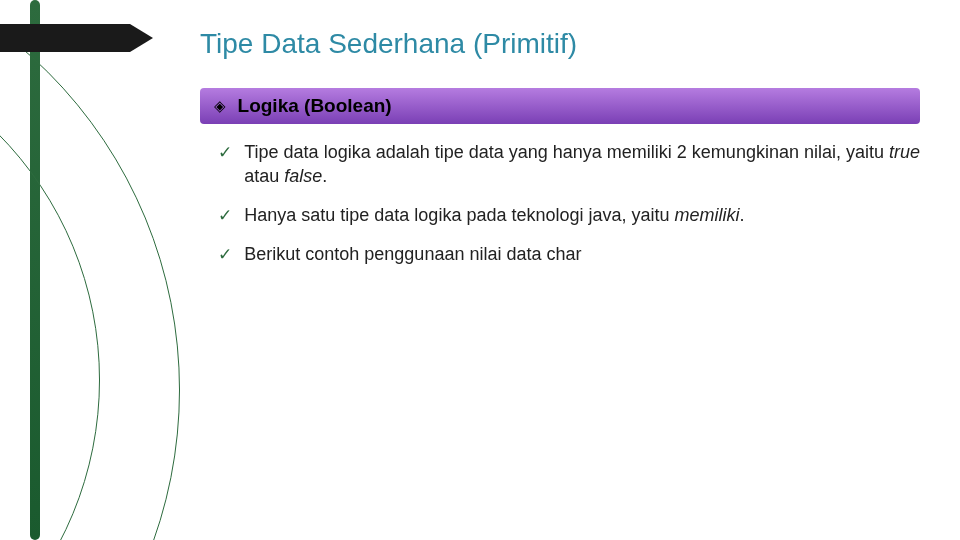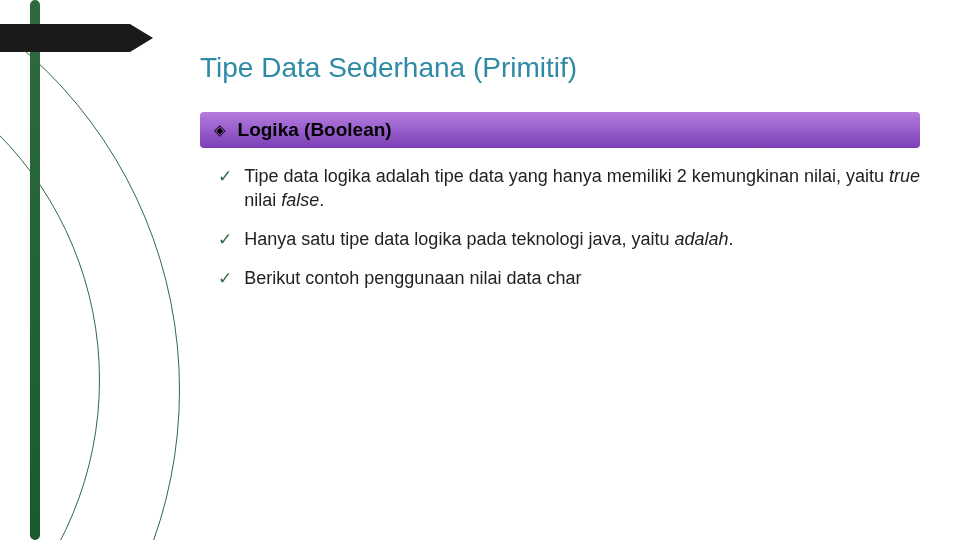--- a/index.html
+++ b/index.html
@@ -56,21 +56,20 @@
     position: absolute;
     left: 200px;
     top: 28px;
     width: 720px;
   }
   .title {
     font-size: 28px;
     color: #2e8aa5;
     font-weight: 400;
     margin-bottom: 28px;
-    margin-top: 24px;
   }
   .banner {
     background: linear-gradient(to bottom, #b57ce0 0%, #7a3fb5 100%);
     border-radius: 4px;
     padding: 7px 14px;
     display: flex;
     align-items: center;
     margin-bottom: 16px;
   }
   .banner .diamond {
@@ -127,28 +126,28 @@
   <div class="banner">
     <span class="diamond">◈</span>
     <span class="label">Logika (Boolean)</span>
   </div>
 
   <div class="bullets">
 
     <div class="bullet">
       <span class="check">✓</span>
       <span class="bullet-text">
-        <span>Tipe data logika adalah tipe data yang hanya memiliki 2 kemungkinan nilai, yaitu </span><span class="ital">true</span><span> nilai </span><span class="ital">false</span><span>.</span>
+        <span>Tipe data logika adalah tipe data yang hanya memiliki 2 kemungkinan nilai, yaitu </span><span class="ital">true</span><span> atau </span><span class="ital">false</span><span>.</span>
       </span>
     </div>
 
     <div class="bullet">
       <span class="check">✓</span>
       <span class="bullet-text">
-        <span>Hanya satu tipe data logika pada teknologi java, yaitu </span><span class="ital">adalah</span><span>.</span>
+        <span>Hanya satu tipe data logika pada teknologi java, yaitu </span><span class="ital">memiliki</span><span>.</span>
       </span>
     </div>
 
     <div class="bullet">
       <span class="check">✓</span>
       <span class="bullet-text">
         <span>Berikut contoh penggunaan nilai data char</span>
       </span>
     </div>
 

